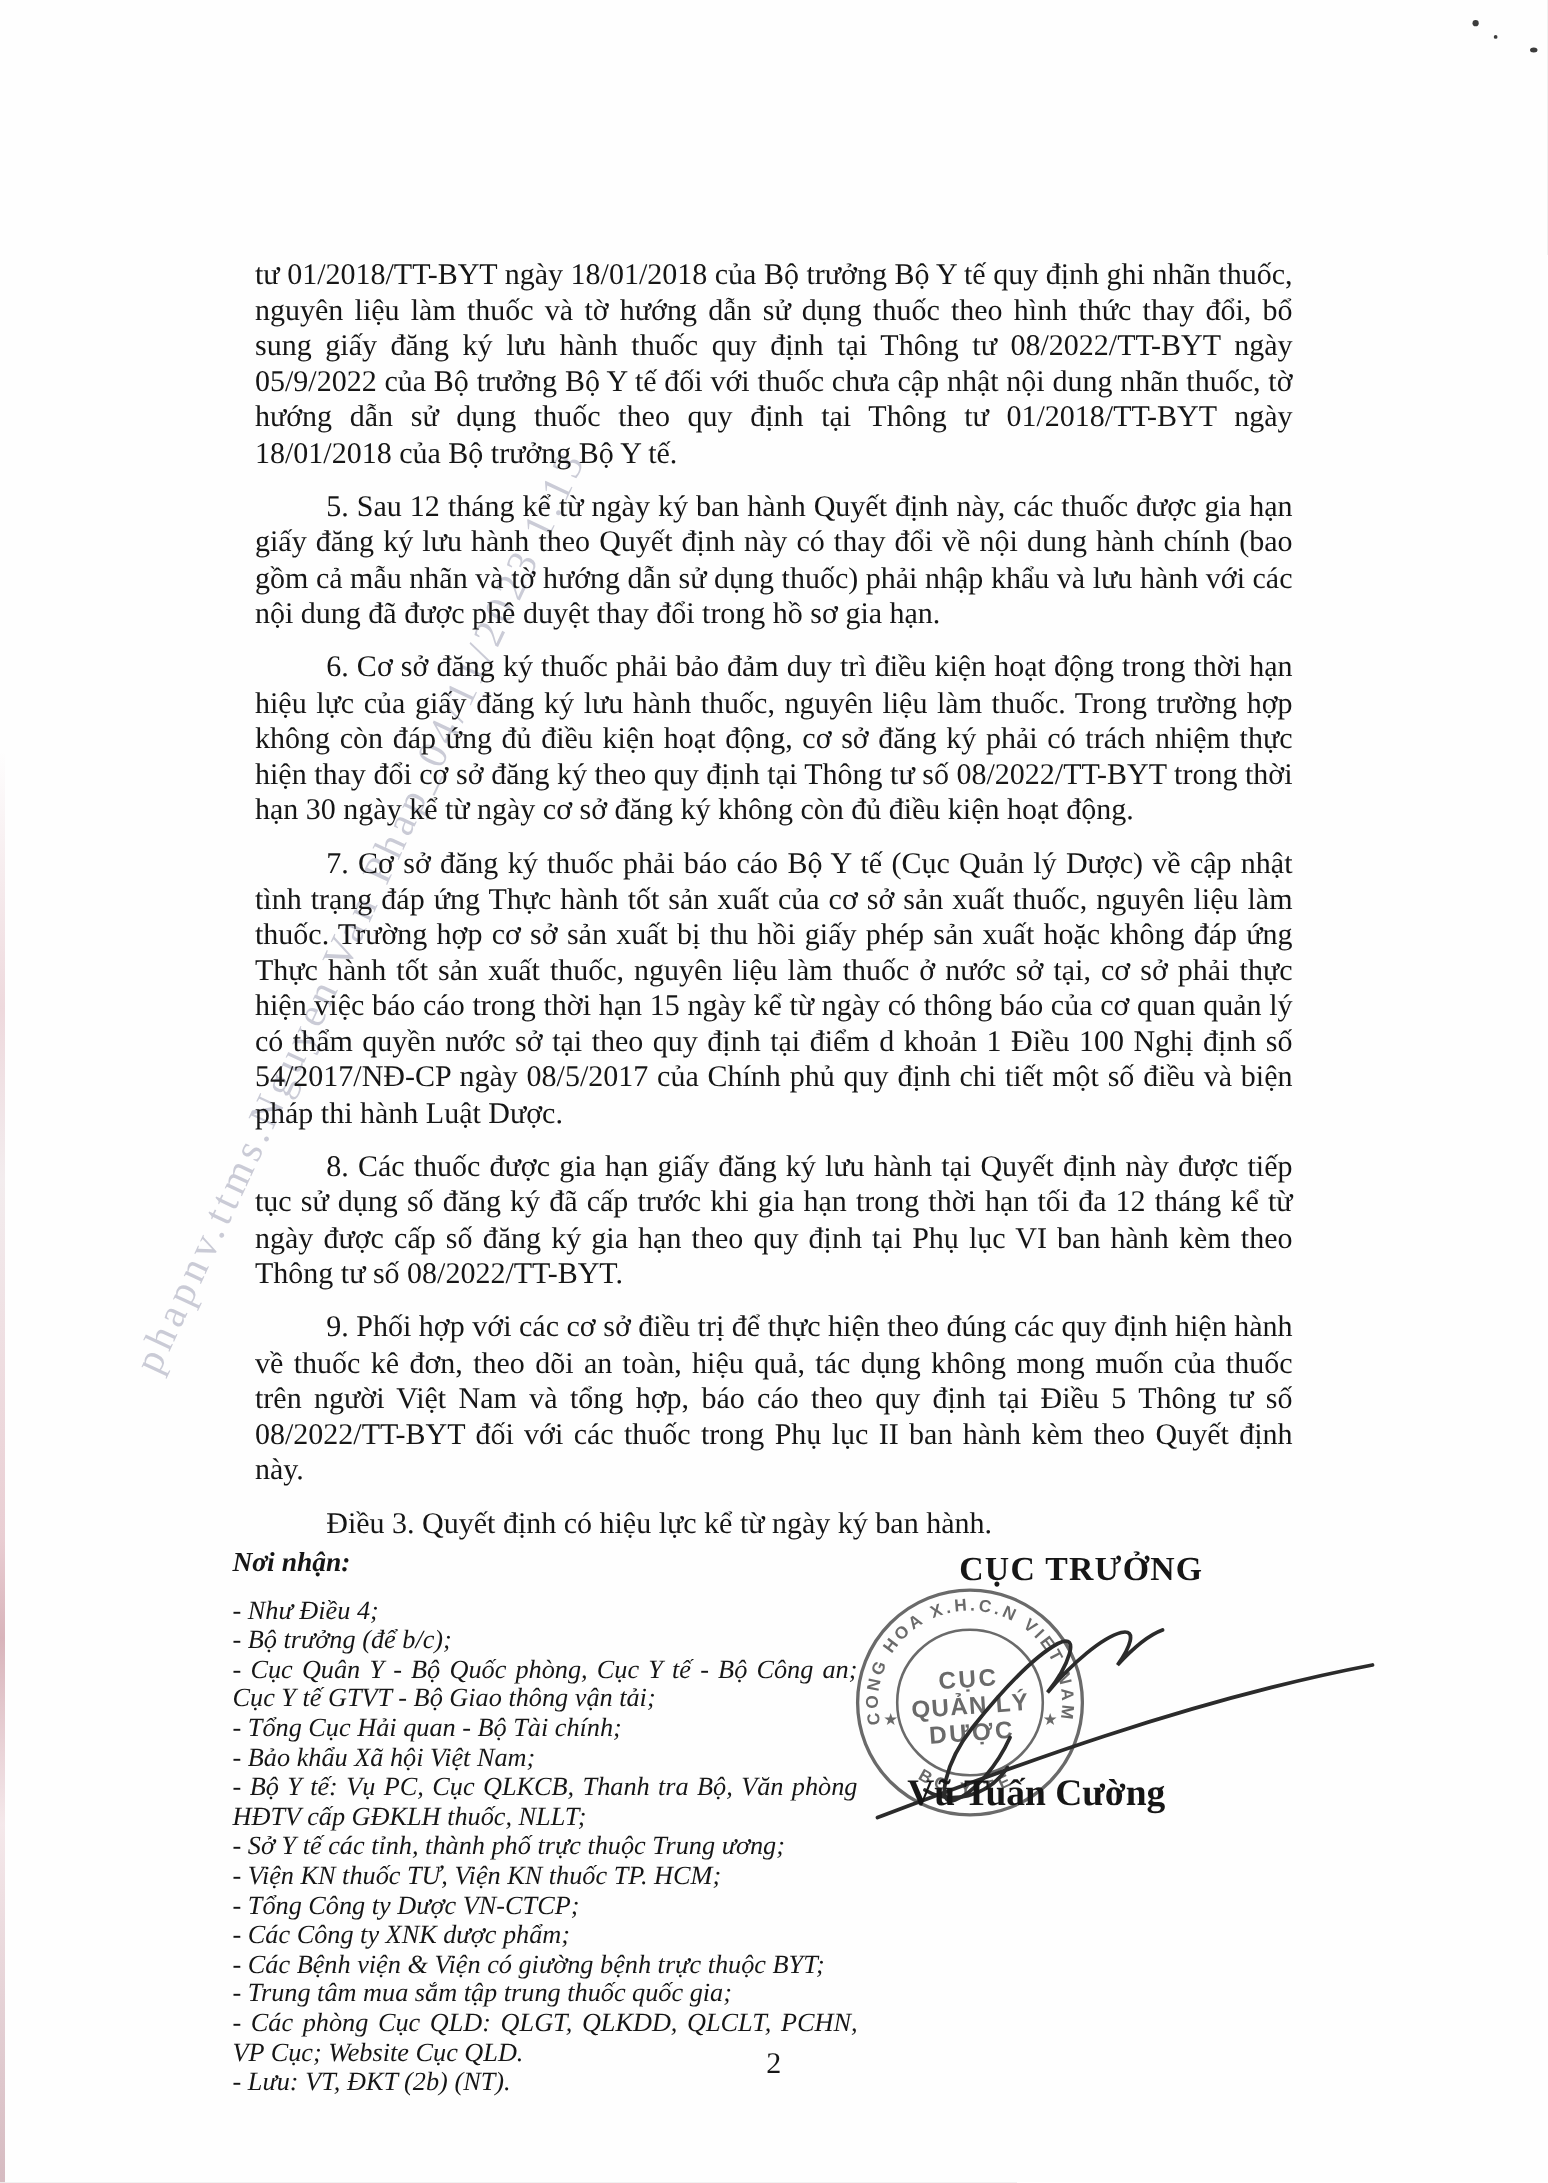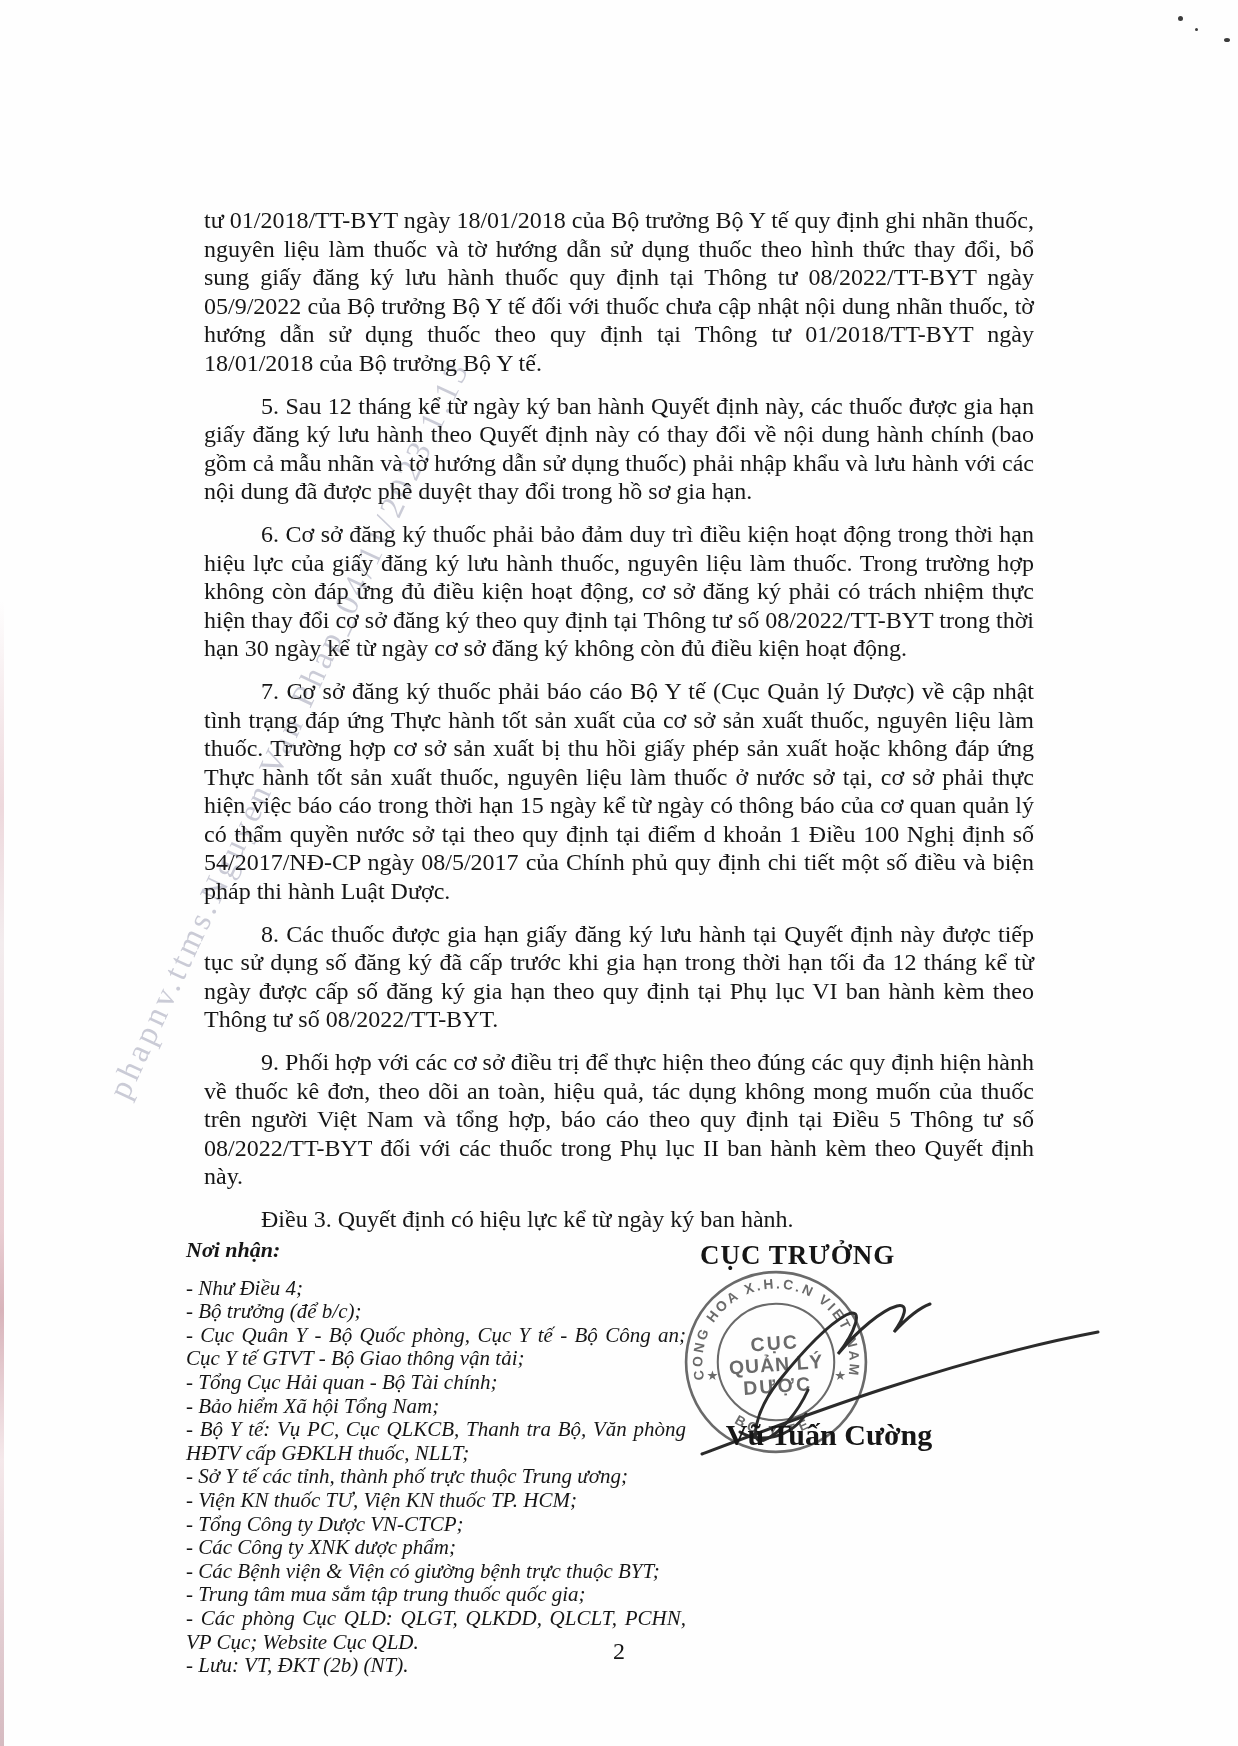--- a/index.html
+++ b/index.html
@@ -43,21 +43,21 @@
   
   .recipients{
     position:absolute;left:186px;top:1238px;width:500px;
     font-size:21px;line-height:23.6px;
   }
   .recipients-heading{font-weight:bold;font-style:italic;font-size:22px;margin-bottom:15px;}
   .recipient{text-align:justify;margin:0;font-style:italic;}
   
   .sig-title{
     position:absolute;left:700px;top:1240px;width:330px;
-    text-align:left;font-weight:bold;font-size:27px;letter-spacing:1px;
+    text-align:center;font-weight:bold;font-size:27px;letter-spacing:1px;
   }
   .sig-name{
     position:absolute;left:664px;top:1418px;width:330px;
     text-align:center;font-weight:bold;font-size:30px;
   }
   .stamp-svg{position:absolute;left:682px;top:1268px;opacity:.82;}
   .signature-svg{position:absolute;left:640px;top:1262px;}
   .page-number{
     position:absolute;left:584px;top:1638px;width:70px;
     text-align:center;font-size:24px;
@@ -84,21 +84,21 @@
     <p>9. Phối hợp với các cơ sở điều trị để thực hiện theo đúng các quy định hiện hành về thuốc kê đơn, theo dõi an toàn, hiệu quả, tác dụng không mong muốn của thuốc trên người Việt Nam và tổng hợp, báo cáo theo quy định tại Điều 5 Thông tư số 08/2022/TT-BYT đối với các thuốc trong Phụ lục II ban hành kèm theo Quyết định này.</p>
     <p><span class="art-label">Điều 3</span><span>. Quyết định có hiệu lực kể từ ngày ký ban hành.</span></p>
   </div>
 
   <div class="recipients">
     <div class="recipients-heading">Nơi nhận:</div>
     <div class="recipient">- Như Điều 4;</div>
     <div class="recipient">- Bộ trưởng (để b/c);</div>
     <div class="recipient">- Cục Quân Y - Bộ Quốc phòng, Cục Y tế - Bộ Công an; Cục Y tế GTVT - Bộ Giao thông vận tải;</div>
     <div class="recipient">- Tổng Cục Hải quan - Bộ Tài chính;</div>
-    <div class="recipient">- Bảo hiểm Xã hội Tổng Nam;</div>
+    <div class="recipient">- Bảo khẩu Xã hội Việt Nam;</div>
     <div class="recipient">- Bộ Y tế: Vụ PC, Cục QLKCB, Thanh tra Bộ, Văn phòng HĐTV cấp GĐKLH thuốc, NLLT;</div>
     <div class="recipient">- Sở Y tế các tỉnh, thành phố trực thuộc Trung ương;</div>
     <div class="recipient">- Viện KN thuốc TƯ, Viện KN thuốc TP. HCM;</div>
     <div class="recipient">- Tổng Công ty Dược VN-CTCP;</div>
     <div class="recipient">- Các Công ty XNK dược phẩm;</div>
     <div class="recipient">- Các Bệnh viện &amp; Viện có giường bệnh trực thuộc BYT;</div>
     <div class="recipient">- Trung tâm mua sắm tập trung thuốc quốc gia;</div>
     <div class="recipient">- Các phòng Cục QLD: QLGT, QLKDD, QLCLT, PCHN, VP Cục; Website Cục QLD.</div>
     <div class="recipient">- Lưu: VT, ĐKT (2b) (NT).</div>
   </div>

